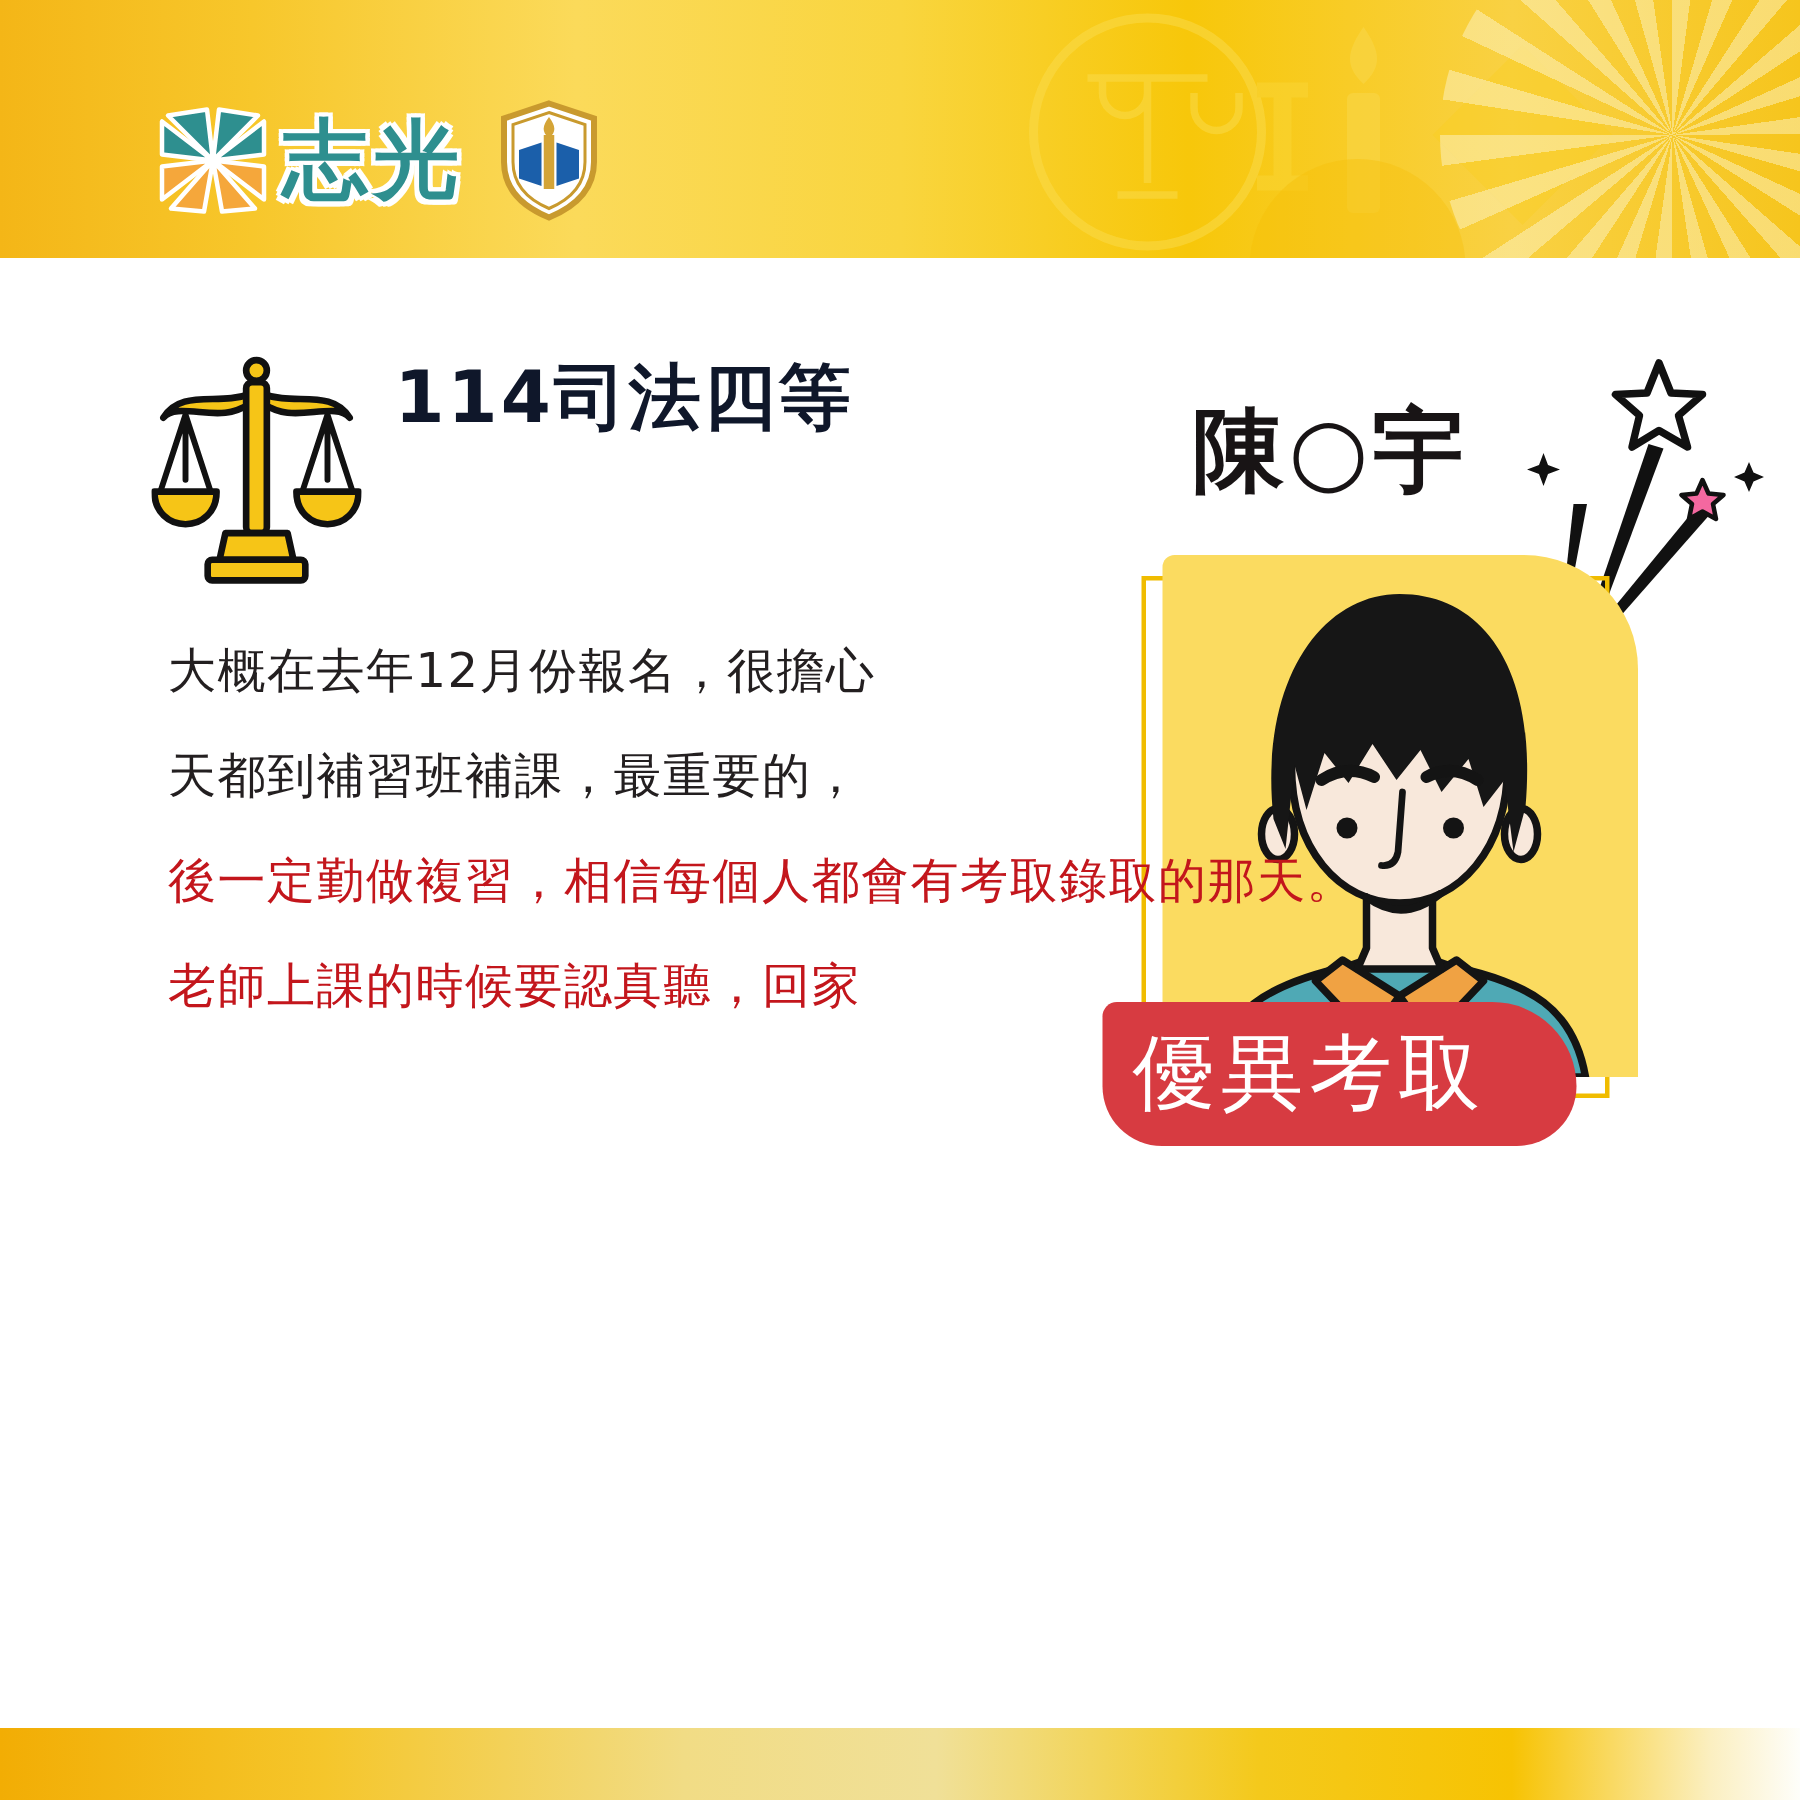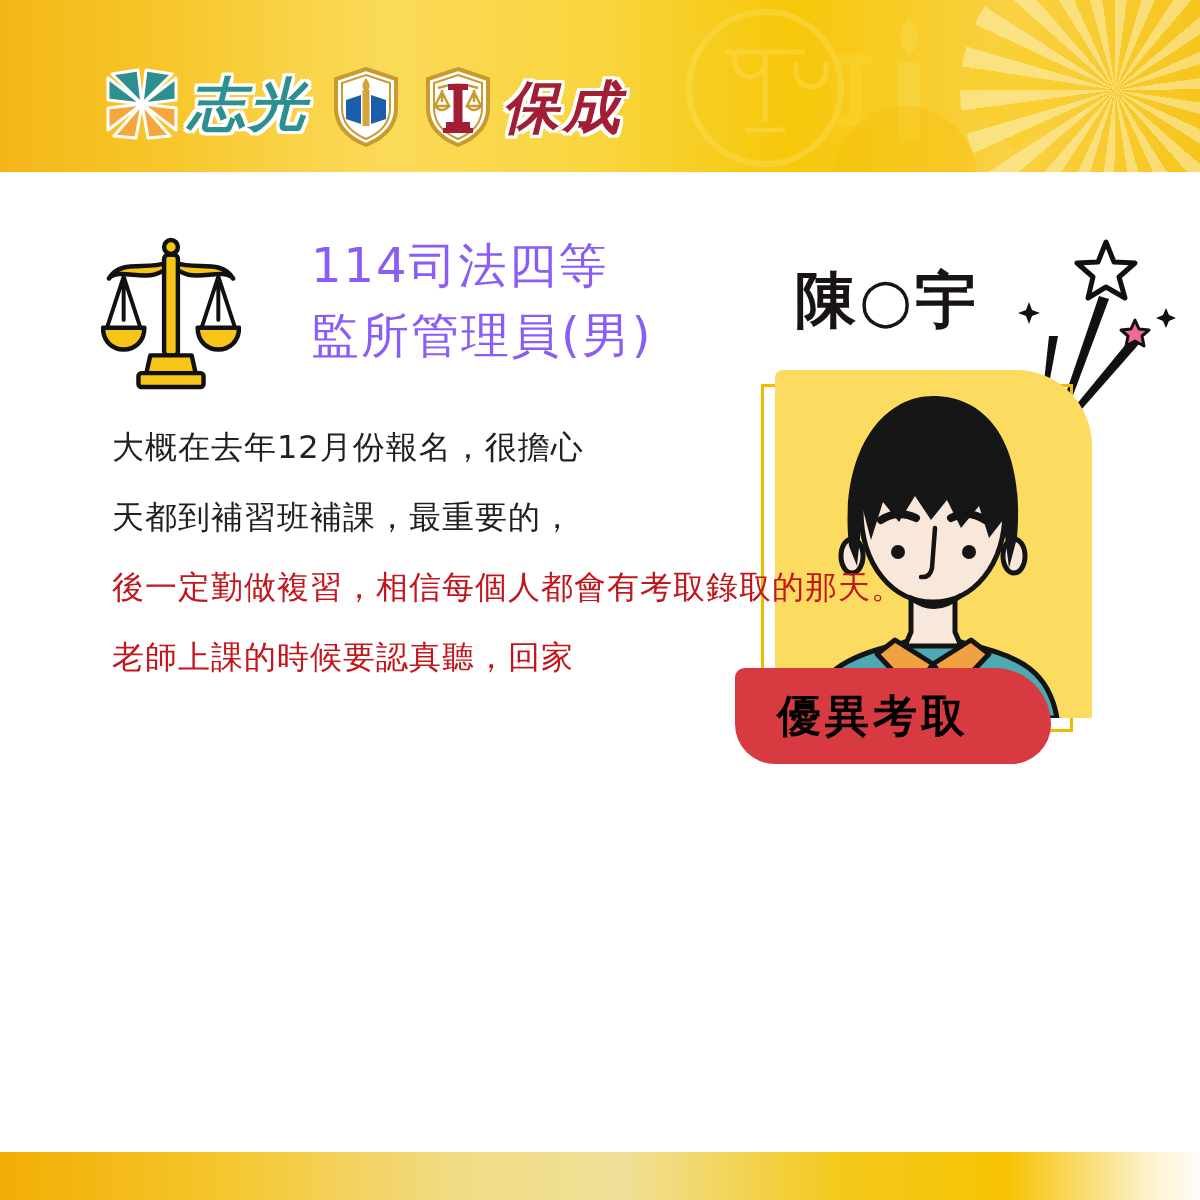--- a/index.html
+++ b/index.html
@@ -11,37 +11,37 @@
   .banner {
     position:absolute; left:0; top:0; width:1200px; height:172px;
     background:linear-gradient(90deg,#F4B617 0%,#F7C72B 14%,#FBDA5A 32%,#F9D53E 50%,#F7C70A 66%,#F9D143 84%,#F6C51D 100%);
     overflow:hidden;
   }
   .banner-watermark { position:absolute; inset:0; opacity:.6; pointer-events:none; }
   .sunburst {
     position:absolute; top:-65px; right:-70px; width:310px; height:310px; border-radius:50%;
     background:repeating-conic-gradient(rgba(253,248,215,.75) 0deg 7.5deg, rgba(253,248,215,0) 7.5deg 16.4deg);
   }
-  .logo-row { position:absolute; left:104px; top:66px; display:flex; align-items:flex-start; gap:20px;font-style:italic; }
+  .logo-row { position:absolute; left:104px; top:66px; display:flex; align-items:center; gap:20px; }
   .logo { display:flex; align-items:center; gap:8px; }
   .logo-text {
     font-size:57px; font-weight:700; letter-spacing:4px; line-height:1;
     text-shadow:-3px -3px 0 #fff,3px -3px 0 #fff,-3px 3px 0 #fff,3px 3px 0 #fff,0 -3px 0 #fff,0 3px 0 #fff,-3px 0 0 #fff,3px 0 0 #fff;
   }
   .teal   { color:#2E8F8F; }
   .blue   { color:#1B5FAA; }
   .darkred{ color:#A21E35; }
 
   
   .content { position:absolute; left:0; top:172px; width:1200px; height:980px; background:#fff; }
 
   .scales-icon { position:absolute; left:101px; top:62px; width:140px; height:158px; }
   .exam-title {
     position:absolute; left:263px; top:58px;
-    font-size:48px; font-weight:400; color:#8b5cf6; line-height:70px; letter-spacing:2px;margin-left:48px;
+    font-size:48px; font-weight:700; color:#0f172a; line-height:70px; letter-spacing:2px;
   }
 
   .candidate-name {
     position:absolute; left:779px; top:88px;
     font-size:61px; font-weight:700; color:#181415; letter-spacing:3px;margin-left:16px;
   }
   .celebrate { position:absolute; left:1013px; top:64px; width:174px; height:180px; }
 
   .card-outline {
     position:absolute; left:761px; top:212px; width:312px; height:348px;
@@ -51,21 +51,21 @@
     position:absolute; left:775px; top:198px; width:317px; height:348px;
     background:#FBDB60; border-radius:8px 76px 0 8px; overflow:hidden;
   }
   .avatar-svg { position:absolute; left:0; top:0; width:317px; height:348px; }
 
   .badge {
     position:absolute; left:735px; top:496px; width:316px; height:96px;
     background:#D73B41; border-radius:14px 82px 58px 58px;
     display:flex; align-items:center; justify-content:center; padding-right:40px;
   }
-  .badge span { color:#000000; font-size:44px; font-weight:700; letter-spacing:4px; }
+  .badge span { color:#ffffff; font-size:55px; font-weight:400; letter-spacing:4px; }
 
   .testimonial {
     position:absolute; left:112px; top:240px; width:1020px;
     font-size:32px; line-height:70px; font-weight:500; letter-spacing:1px; color:#231F20;
   }
   .t-line { white-space:nowrap; }
   .t-red  { color:#C3161C; }
 
   
   .bottom-strip {
@@ -122,38 +122,20 @@
           <path d="M36,9 L60,17 V42 C60,57 50,67 36,73 C22,67 12,57 12,42 V17 Z" fill="none" stroke="#C99A2E" stroke-width="2"></path>
           <g>
             <polygon points="16,34 31,29 31,58 16,53" fill="#1B5FAA"></polygon>
             <polygon points="56,34 41,29 41,58 56,53" fill="#1B5FAA"></polygon>
             <rect x="32.5" y="24" width="7" height="36" fill="#D4A437"></rect>
             <path d="M36,12 C40.5,18 41,22 36,26 C31,22 31.5,18 36,12 Z" fill="#D4A437"></path>
           </g>
         </svg>
       </div>
 
-      <div class="logo">
-        <svg width="72" height="82" viewBox="0 0 72 82">
-          <path d="M36,3 L66,13 V42 C66,61 53,72 36,79 C19,72 6,61 6,42 V13 Z" fill="#fff" stroke="#C99A2E" stroke-width="4"></path>
-          <path d="M36,9 L60,17 V42 C60,57 50,67 36,73 C22,67 12,57 12,42 V17 Z" fill="none" stroke="#C99A2E" stroke-width="2"></path>
-          <g stroke="#C99A2E" stroke-width="2.5" fill="none">
-            <path d="M16,22 Q36,15 56,22"></path>
-            <path d="M20,24 v12 M13,40 h14 l-7,-14 z M52,24 v12 M45,40 h14 l-7,-14 z"></path>
-            <path d="M13,40 q7,8 14,0 M45,40 q7,8 14,0"></path>
-          </g>
-          <g fill="#A21E35">
-            <rect x="26" y="18" width="20" height="6"></rect>
-            <rect x="31.5" y="24" width="9" height="32"></rect>
-            <rect x="24" y="56" width="24" height="6"></rect>
-            <rect x="21" y="62" width="30" height="5"></rect>
-          </g>
-        </svg>
-        <span class="logo-text darkred">保成</span>
-      </div>
     </div>
   </header>
 
   <main class="content">
 
     <svg class="scales-icon" viewBox="0 0 142 158">
       <defs></defs>
       <g stroke="#111" stroke-linejoin="round" stroke-linecap="round">
 
         <g stroke-width="4" fill="none">
@@ -168,21 +150,20 @@
 
         <circle cx="71" cy="12" r="7" fill="#F6C517" stroke-width="4.5"></circle>
         <rect x="64" y="20" width="14" height="102" rx="4" fill="#F6C517" stroke-width="4.5"></rect>
         <path d="M50,122 H92 L96,140 H46 Z" fill="#F6C517" stroke-width="4.5"></path>
         <rect x="38" y="140" width="66" height="14" rx="3" fill="#F6C517" stroke-width="4.5"></rect>
       </g>
     </svg>
 
     <div class="exam-title">
       <div>114司法四等</div>
-      <div>監所管理員(男)</div>
     </div>
 
     <div class="candidate-name">陳○宇</div>
 
     <svg class="celebrate" viewBox="0 0 174 180">
 
       <path d="M93,6 L101,26 L122,27 L106,41 L112,62 L93,51 L75,62 L80,41 L64,27 L85,26 Z" fill="#fff" stroke="#111" stroke-width="5" stroke-linejoin="round"></path>
 
       <polygon points="86,60 96,63 56,170 50,166" fill="#111"></polygon>
       <polygon points="118,102 126,108 68,174 63,169" fill="#111"></polygon>

